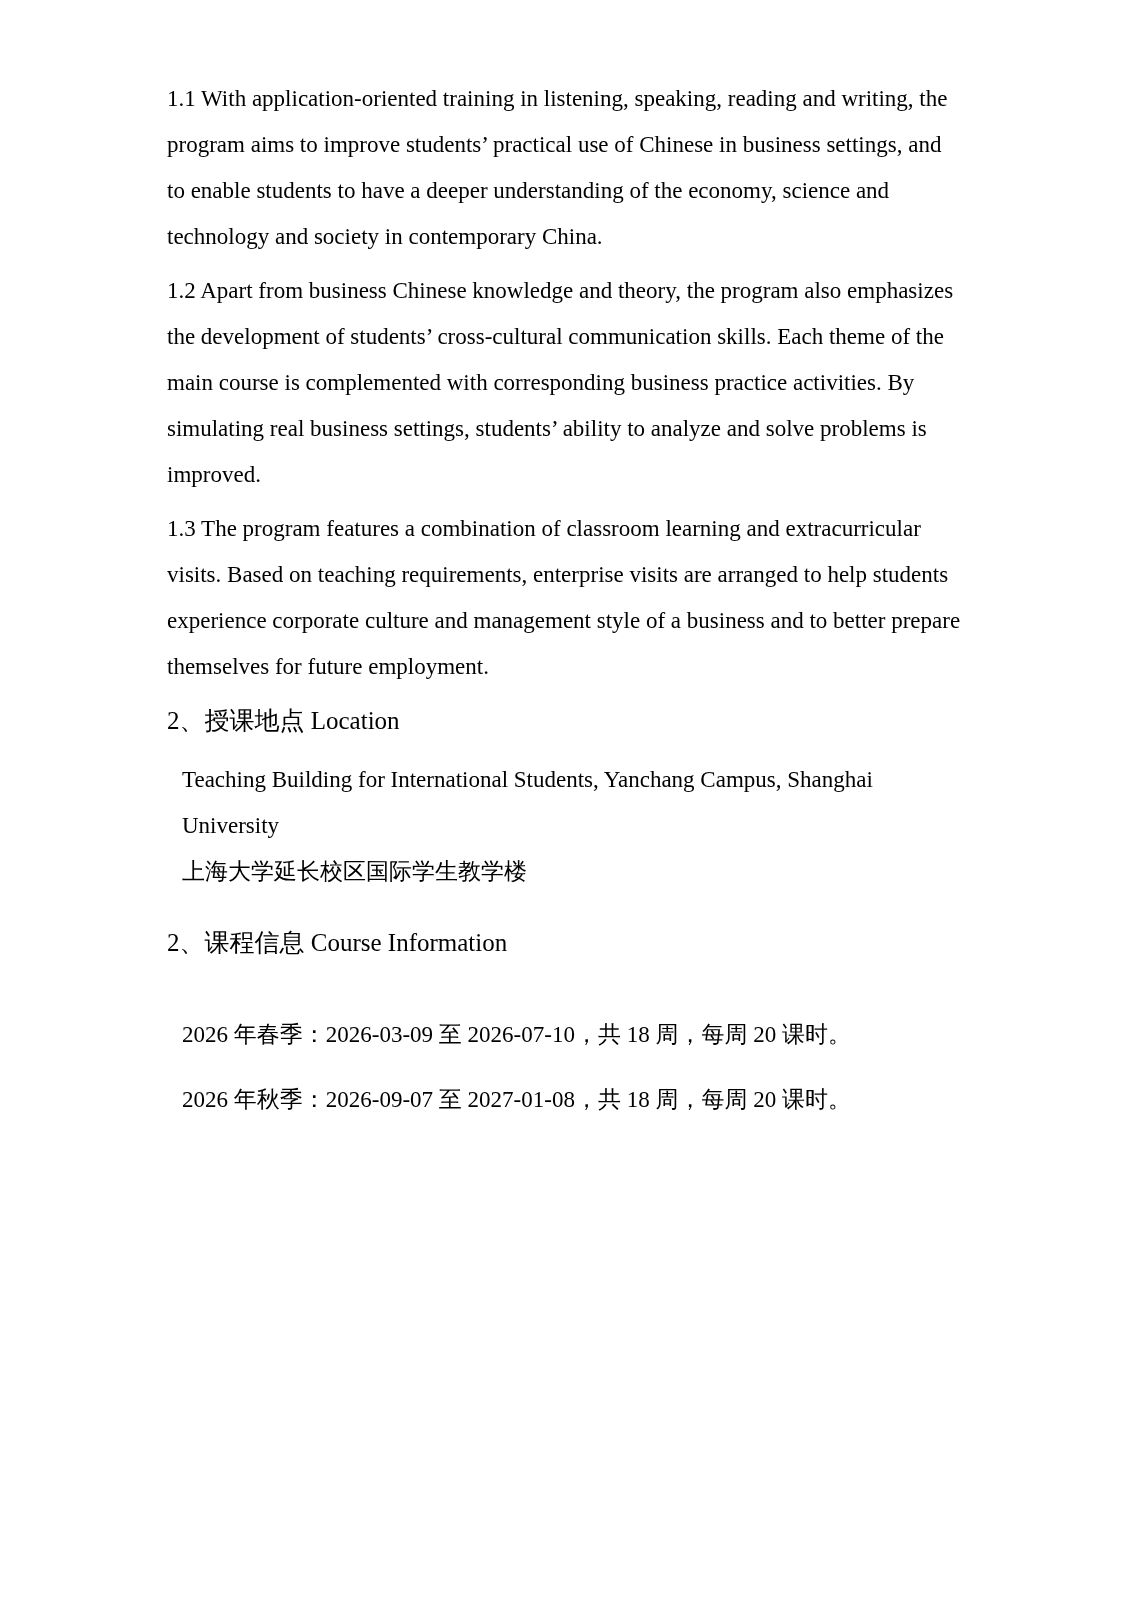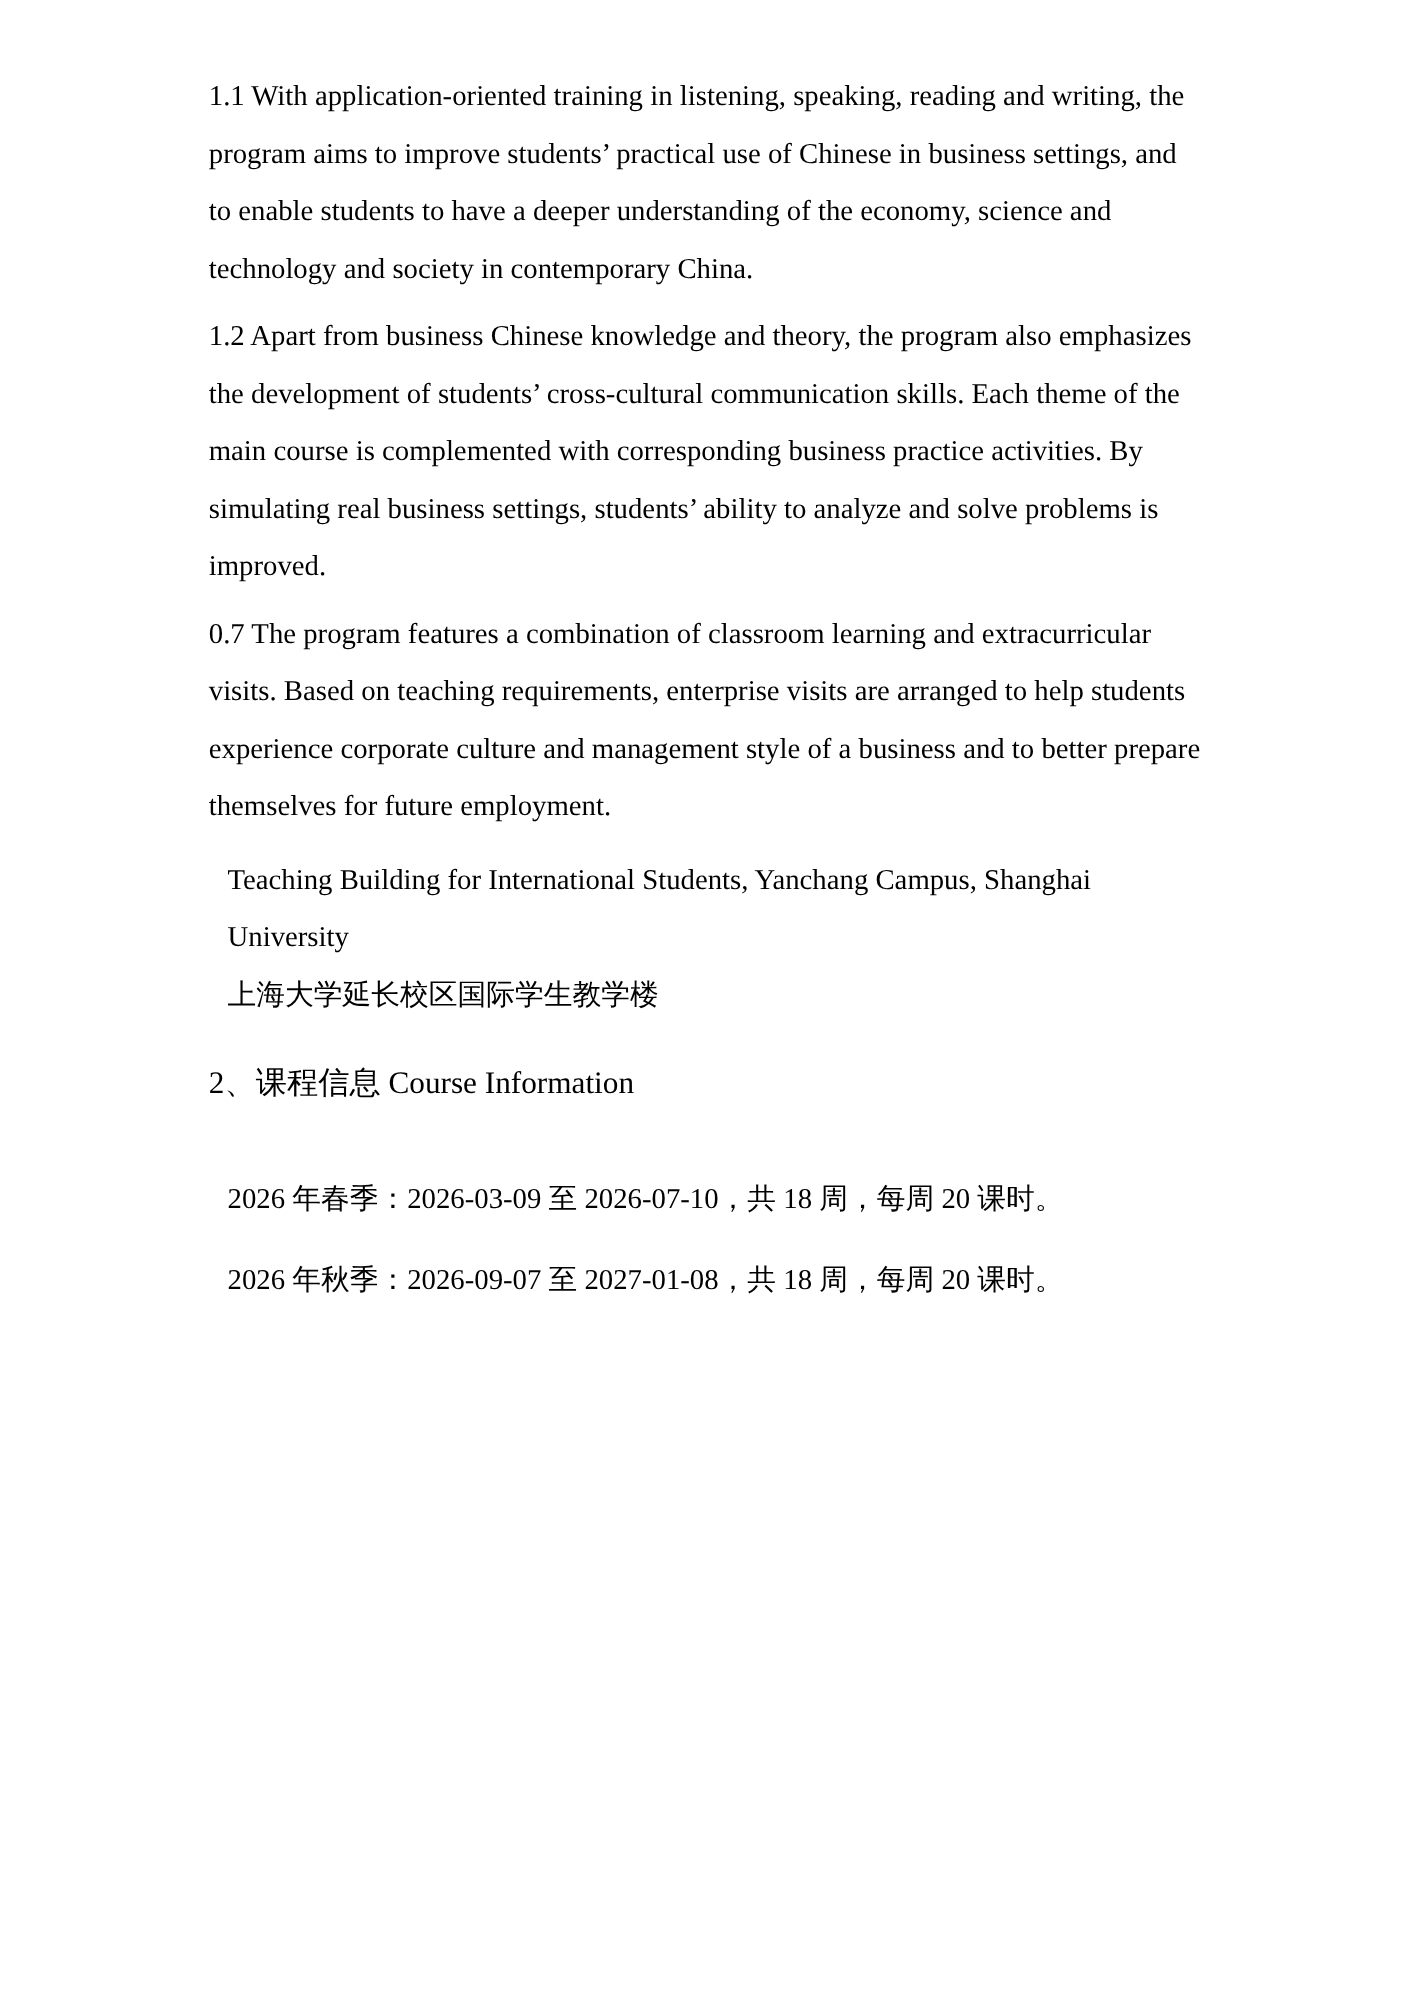--- a/index.html
+++ b/index.html
@@ -11,21 +11,21 @@
   .page {
     position: relative;
     width: 1131px;
     height: 1600px;
     margin: 0 auto;
     background: #ffffff;
     color: #000000;
     font-family: "Liberation Serif", "DejaVu Serif", serif;
     font-size: 23px;
     line-height: 46px;
-    padding: 54px 166px 0 167px;
+    padding: 76px 166px 0 167px;
     overflow: hidden;
   }
 
   .page p, .page h2 {
     font-weight: normal;
     text-align: left;
   }
 
   
   .para {
@@ -61,22 +61,23 @@
 </style>
 </head>
 <body>
 
 <div class="page">
 
   <p class="para">1.1 With application-oriented training in listening, speaking, reading and writing, the program aims to improve students’ practical use of Chinese in business settings, and to enable students to have a deeper understanding of the economy, science and technology and society in contemporary China.</p>
 
   <p class="para">1.2 Apart from business Chinese knowledge and theory, the program also emphasizes the development of students’ cross-cultural communication skills. Each theme of the main course is complemented with corresponding business practice activities. By simulating real business settings, students’ ability to analyze and solve problems is improved.</p>
 
-  <p class="para">0.7 The program features a combination of classroom learning and extracurricular visits. Based on teaching requirements, enterprise visits are arranged to help students experience corporate culture and management style of a business and to better prepare themselves for future employment.</p>
+  <p class="para">1.3 The program features a combination of classroom learning and extracurricular visits. Based on teaching requirements, enterprise visits are arranged to help students experience corporate culture and management style of a business and to better prepare themselves for future employment.</p>
 
+  <h2 class="heading">2、授课地点 Location</h2>
 
   <p class="indent mt-13">Teaching Building for International Students, Yanchang Campus, Shanghai University</p>
 
   <p class="indent zh">上海大学延长校区国际学生教学楼</p>
 
   <h2 class="heading gap-before">2、课程信息 Course Information</h2>
 
 
   <p class="indent zh mt-46">2026 年春季：2026-03-09 至 2026-07-10，共 18 周，每周 20 课时。</p>
 

